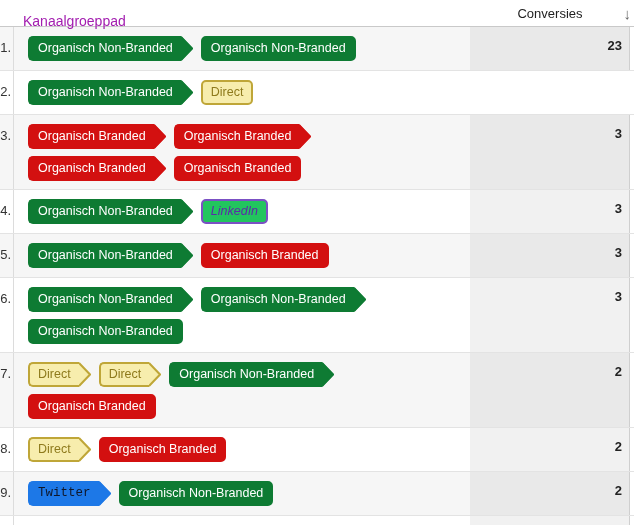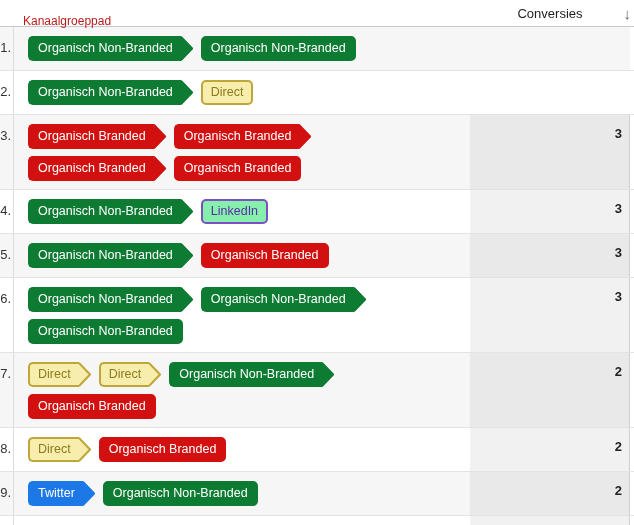--- a/index.html
+++ b/index.html
@@ -6,21 +6,21 @@
   body{
     width:634px;height:525px;overflow:hidden;background:#ffffff;
     font-family:"Liberation Sans",sans-serif;
     -webkit-font-smoothing:antialiased;
   }
   
   .hdr{
     display:flex;align-items:center;height:26px;
     border-bottom:1px solid #c9c9c9;background:#ffffff;position:relative;
   }
-  .hdr .title{flex:1;padding-left:23px;font-size:12px;color:#b91c1c;margin-top:16px;}
+  .hdr .title{flex:1;padding-left:23px;font-size:14px;color:#a21caf;margin-top:16px;}
   .hdr .convhead{width:160px;flex:none;text-align:center;font-size:13px;font-weight:normal;color:#222;}
   .hdr .gut{width:4px;flex:none;}
   .sort-arrow{
     position:absolute;right:3px;top:50%;transform:translateY(-50%);
     font-size:15px;font-weight:bold;color:#666;cursor:pointer;line-height:1;
   }
   
   .row{display:flex;border-bottom:1px solid #e3e3e3;min-height:43px;}
   .row.odd{background:#f6f6f6;}
   .row.even{background:#ffffff;}
@@ -71,20 +71,21 @@
     <div class="num">
         <span>1.</span>
       </div>
     <div class="path">
         <span class="badge arrow" style="background: rgb(14, 123, 51); border-color: rgb(14, 123, 51); color: rgb(255, 255, 255);">Organisch Non-Branded<svg class="tip" viewBox="0 0 12 25" preserveAspectRatio="none">
             <path d="M0,0 L12,12.5 L0,25 Z" fill="#0e7b33" stroke="none"></path>
             <path d="M0,1 L11,12.5 L0,24" fill="none" stroke="#0e7b33" stroke-width="2"></path>
           </svg></span>
         <span class="badge" style="background: rgb(14, 123, 51); border-color: rgb(14, 123, 51); color: rgb(255, 255, 255);">Organisch Non-Branded</span>
       </div>
+    <div class="conv">23</div>
     <div class="gut2"></div>
   </div>
 
   <div class="row even">
     <div class="num">
         <span>2.</span>
       </div>
     <div class="path">
         <span class="badge arrow" style="background: rgb(14, 123, 51); border-color: rgb(14, 123, 51); color: rgb(255, 255, 255);">Organisch Non-Branded<svg class="tip" viewBox="0 0 12 25" preserveAspectRatio="none">
             <path d="M0,0 L12,12.5 L0,25 Z" fill="#0e7b33" stroke="none"></path>
@@ -120,21 +121,21 @@
 
   <div class="row even">
     <div class="num">
         <span>4.</span>
       </div>
     <div class="path">
         <span class="badge arrow" style="background: rgb(14, 123, 51); border-color: rgb(14, 123, 51); color: rgb(255, 255, 255);">Organisch Non-Branded<svg class="tip" viewBox="0 0 12 25" preserveAspectRatio="none">
             <path d="M0,0 L12,12.5 L0,25 Z" fill="#0e7b33" stroke="none"></path>
             <path d="M0,1 L11,12.5 L0,24" fill="none" stroke="#0e7b33" stroke-width="2"></path>
           </svg></span>
-        <span class="badge" style="background: #86efac; border-color: rgb(123, 80, 196); color: rgb(91, 44, 168);">LinkedIn</span>
+        <span class="badge" style="background: #22c55e; border-color: rgb(123, 80, 196); color: rgb(91, 44, 168); font-style: italic;">LinkedIn</span>
       </div>
     <div class="conv">3</div>
     <div class="gut2"></div>
   </div>
 
   <div class="row odd">
     <div class="num">
         <span>5.</span>
       </div>
     <div class="path">
@@ -203,21 +204,21 @@
       </div>
     <div class="conv">2</div>
     <div class="gut2"></div>
   </div>
 
   <div class="row odd">
     <div class="num">
         <span>9.</span>
       </div>
     <div class="path">
-        <span class="badge arrow" style="background: rgb(29, 120, 231); border-color: rgb(29, 120, 231); color: #ffffff;">Twitter<svg class="tip" viewBox="0 0 12 25" preserveAspectRatio="none">
+        <span class="badge arrow" style="background: rgb(29, 120, 231); border-color: rgb(29, 120, 231); color: #0f172a; font-family: Liberation Mono, monospace;">Twitter<svg class="tip" viewBox="0 0 12 25" preserveAspectRatio="none">
             <path d="M0,0 L12,12.5 L0,25 Z" fill="#1d78e7" stroke="none"></path>
             <path d="M0,1 L11,12.5 L0,24" fill="none" stroke="#1d78e7" stroke-width="2"></path>
           </svg></span>
         <span class="badge" style="background: rgb(14, 123, 51); border-color: rgb(14, 123, 51); color: rgb(255, 255, 255);">Organisch Non-Branded</span>
       </div>
     <div class="conv">2</div>
     <div class="gut2"></div>
   </div>
 
   <div class="row even">

